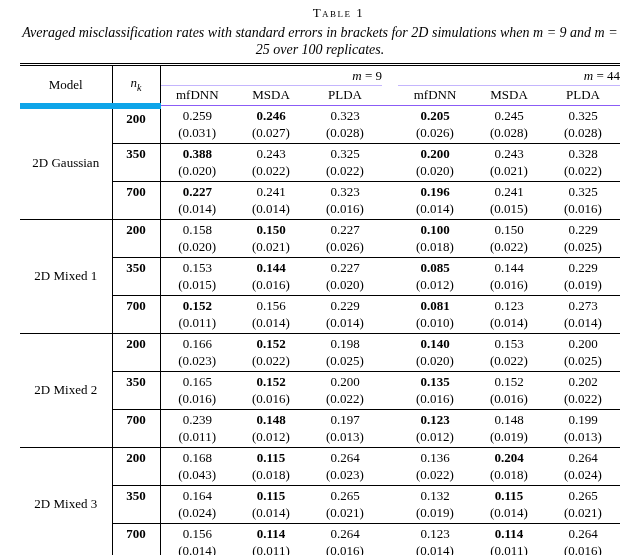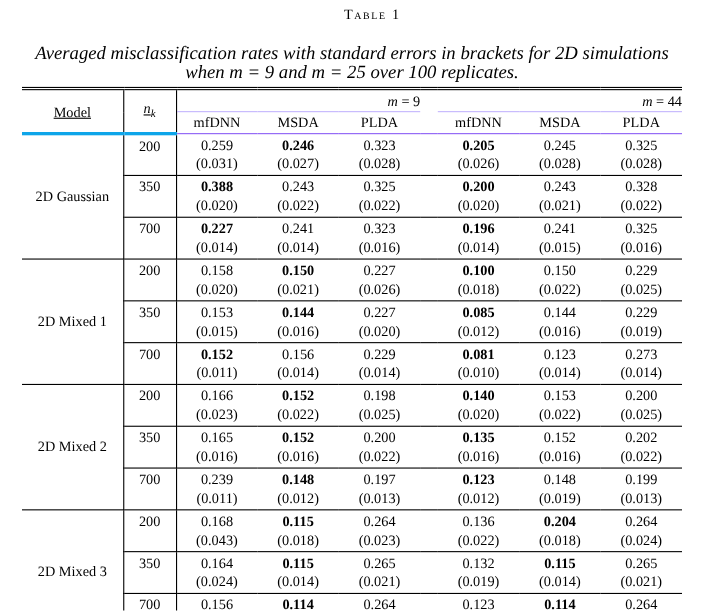--- a/index.html
+++ b/index.html
@@ -7,41 +7,41 @@
   body {
     width: 640px; height: 555px; overflow: hidden;
     font-family: "Liberation Serif", serif; color: #000;
   }
   .page { padding-top: 5px; }
   .table-label {
     text-align: center; font-variant: small-caps; letter-spacing: 1.5px;
     font-size: 13px; line-height: 16px; margin-left: 37px;
   }
   .caption {
-    text-align: center; font-style: italic; font-size: 17px;
-    line-height: 17px; max-width: 606px; margin: 19px auto 5px auto;
+    text-align: center; font-style: italic; font-size: 14px;
+    line-height: 17px; max-width: 606px; margin: 3px auto 5px auto;
   }
   table {
     table-layout: fixed; width: 600px; margin: 0 auto;
     border-collapse: collapse; font-size: 13px;
   }
   col.c-model { width: 92px; }
   col.c-nk    { width: 48px; }
   col.c-data  { width: 74px; }
   col.c-sp    { width: 16px; }
   th, td { text-align: center; vertical-align: middle; font-weight: normal; padding: 0; }
   tr.h1 th { border-top: 3px double #000; padding-top: 2px; line-height: 16px; }
   th.group-h { border-bottom: 1px solid #c4b5fd; padding-bottom: 1px; text-align: right; }
   tr.h2 th { border-bottom: 1px solid #8b5cf6; padding: 1px 0 2px 0; line-height: 16px; }
-  th.model-h, th.nk-h { border-bottom: 3px solid #0ea5e9; text-decoration: underline; }
+  th.model-h, th.nk-h { border-bottom: 6px solid #0ea5e9; }
   .vr { border-right: 1px solid #000; }
   tbody td { padding: 1px 0 2px 0; }
   tr.sub-end td, tr.group-end td { border-bottom: 1px solid #000; }
   td.model-cell { border-bottom: 1px solid #000; vertical-align: middle; }
-  td.nk-cell { vertical-align: top; line-height: 17px; }
+  td.nk-cell { vertical-align: top; line-height: 17px; font-weight: bold; }
   .dc .val, .dc .se { line-height: 17px; }
   .bold { font-weight: bold; }
   i, sub { font-style: italic; }
   sub { font-size: 10px; }
 </style>
 </head>
 <body>
 
 <div class="page">
   <div class="table-label">Table 1</div>

